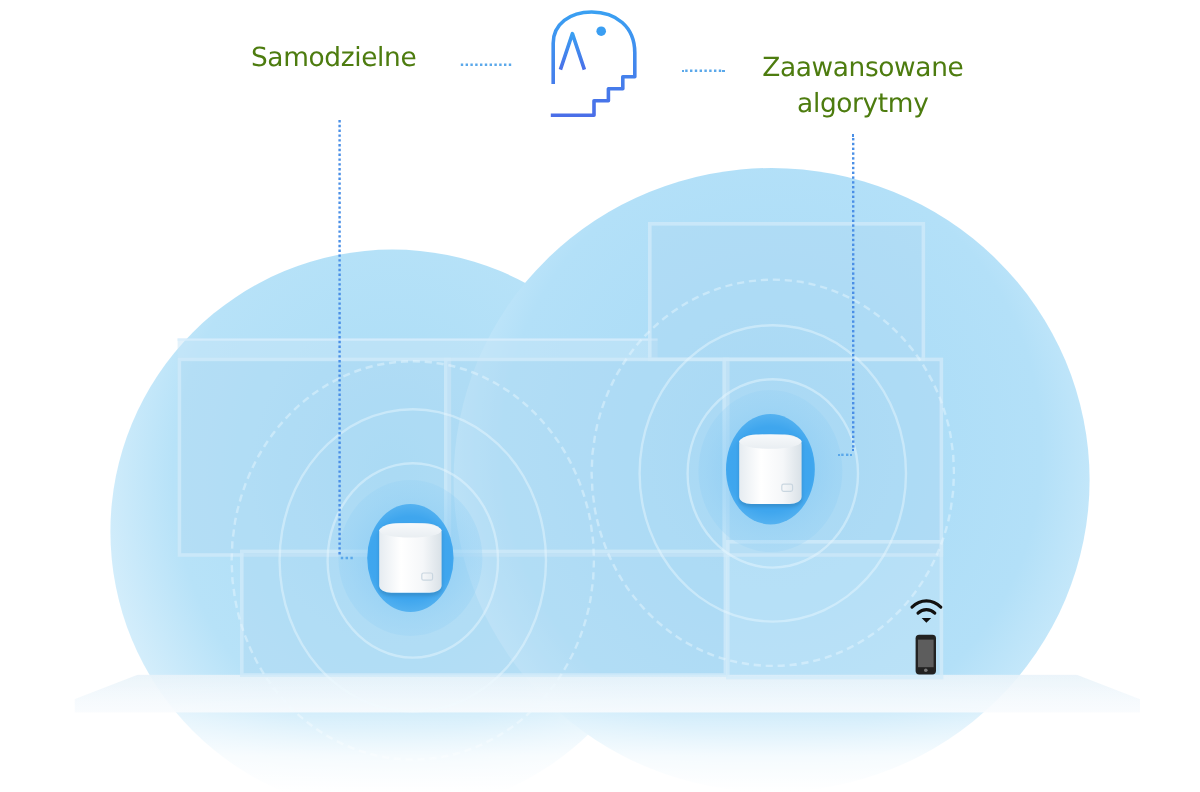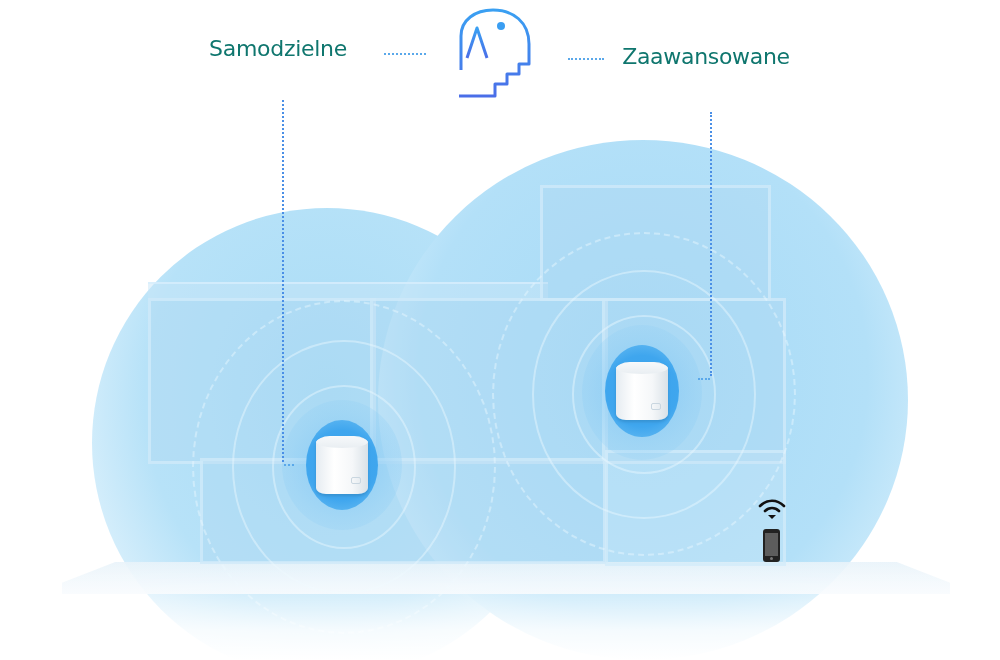--- a/index.html
+++ b/index.html
@@ -59,25 +59,25 @@
       box-shadow: 0 2px 3px rgba(0,0,0,0.12);
     }
     .router::before {
       content: ""; position: absolute; left: 0; top: 0; width: 52px; height: 12px;
       border-radius: 50%; background: linear-gradient(#f7f9fb, #e9eef2);
     }
     .router-logo { position: absolute; right: 7px; bottom: 10px; width: 8px; height: 5px; border: 1px solid #c9d6e0; border-radius: 2px; }
 
     
     .label {
-      position: absolute; color: #0f766e; font-size: 22px; text-align: center; line-height: 30px;
+      position: absolute; color: #4d7c0f; font-size: 22px; text-align: center; line-height: 30px;
       font-family: "DejaVu Sans", sans-serif; letter-spacing: -0.3px;
     }
     .label-left { left: 180px; top: 34px; width: 196px; }
-    .label-right { left: 608px; top: 42px; width: 196px; }
+    .label-right { left: 621px; top: 42px; width: 196px; }
 
     
     .dots-h { position: absolute; height: 0; border-top: 2px dotted #5aa8ea; }
     .dots-v { position: absolute; width: 0; border-left: 2px dotted #4a8fe6; }
 
     
     .ai-icon { position: absolute; left: 455px; top: 6px; width: 78px; height: 92px; }
 
     
     .wifi-icon { position: absolute; left: 757px; top: 498px; width: 30px; height: 22px; }
@@ -133,20 +133,21 @@
 
   <div class="dots-h" style="left:568px;top:58px;width:36px;"></div>
   <div class="dots-v" style="left:710px;top:112px;height:264px;"></div>
   <div class="dots-h" style="left:698px;top:378px;width:12px;"></div>
 
   <div class="label label-left">
     <div>Samodzielne</div>
   </div>
   <div class="label label-right">
     <div>Zaawansowane</div>
+    <div>algorytmy</div>
   </div>
 
   <svg class="ai-icon" viewBox="0 0 78 92">
     <defs>
       <linearGradient id="aig" x1="0" y1="0" x2="0" y2="1">
         <stop offset="0" stop-color="#3aa0f2"></stop>
         <stop offset="1" stop-color="#4a6ee8"></stop>
       </linearGradient>
     </defs>
     <path d="M6 64 L6 30 C6 14 20 4 38 4 C58 4 74 16 74 38 L74 58 L64 58 L64 68 L52 68 L52 78 L40 78 L40 90 L4 90" fill="none" stroke="url(#aig)" stroke-width="3" stroke-linejoin="round"></path>

